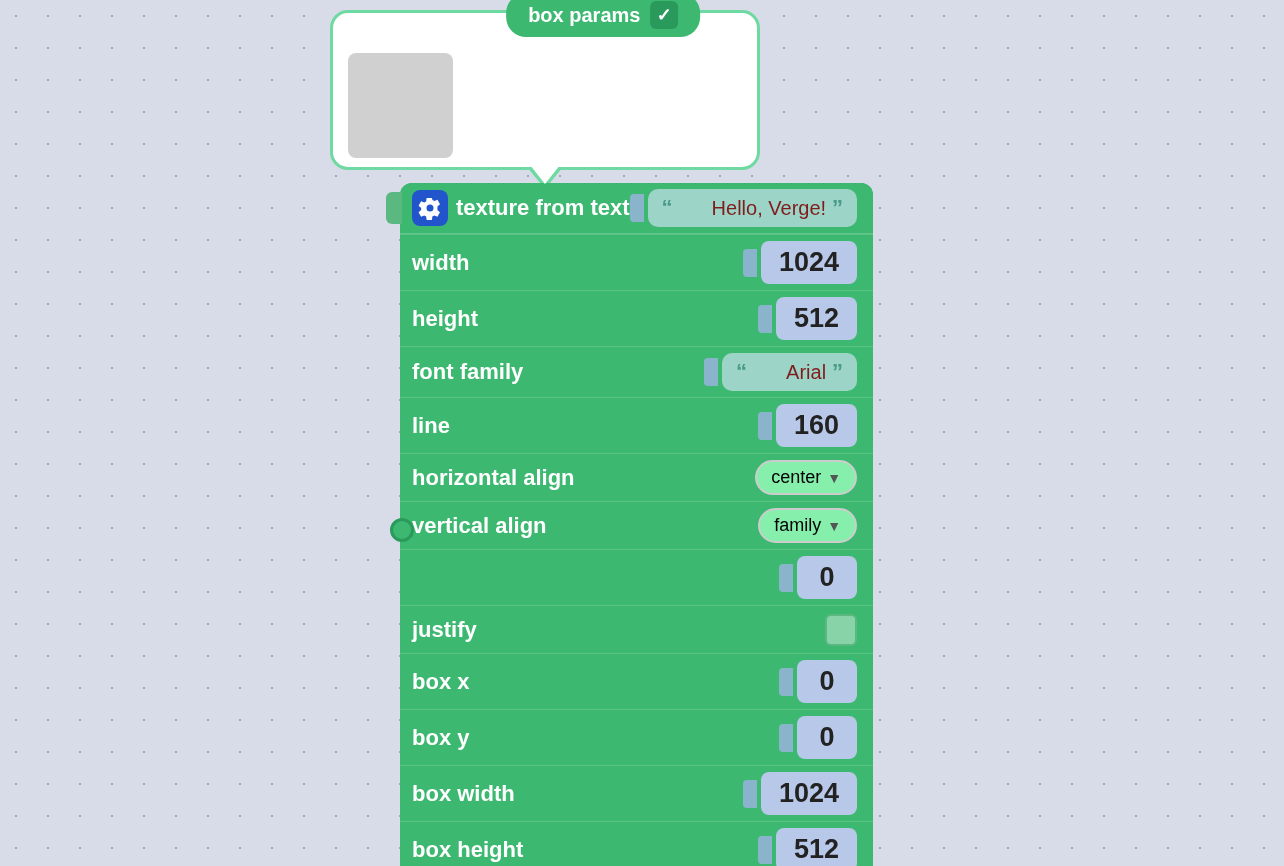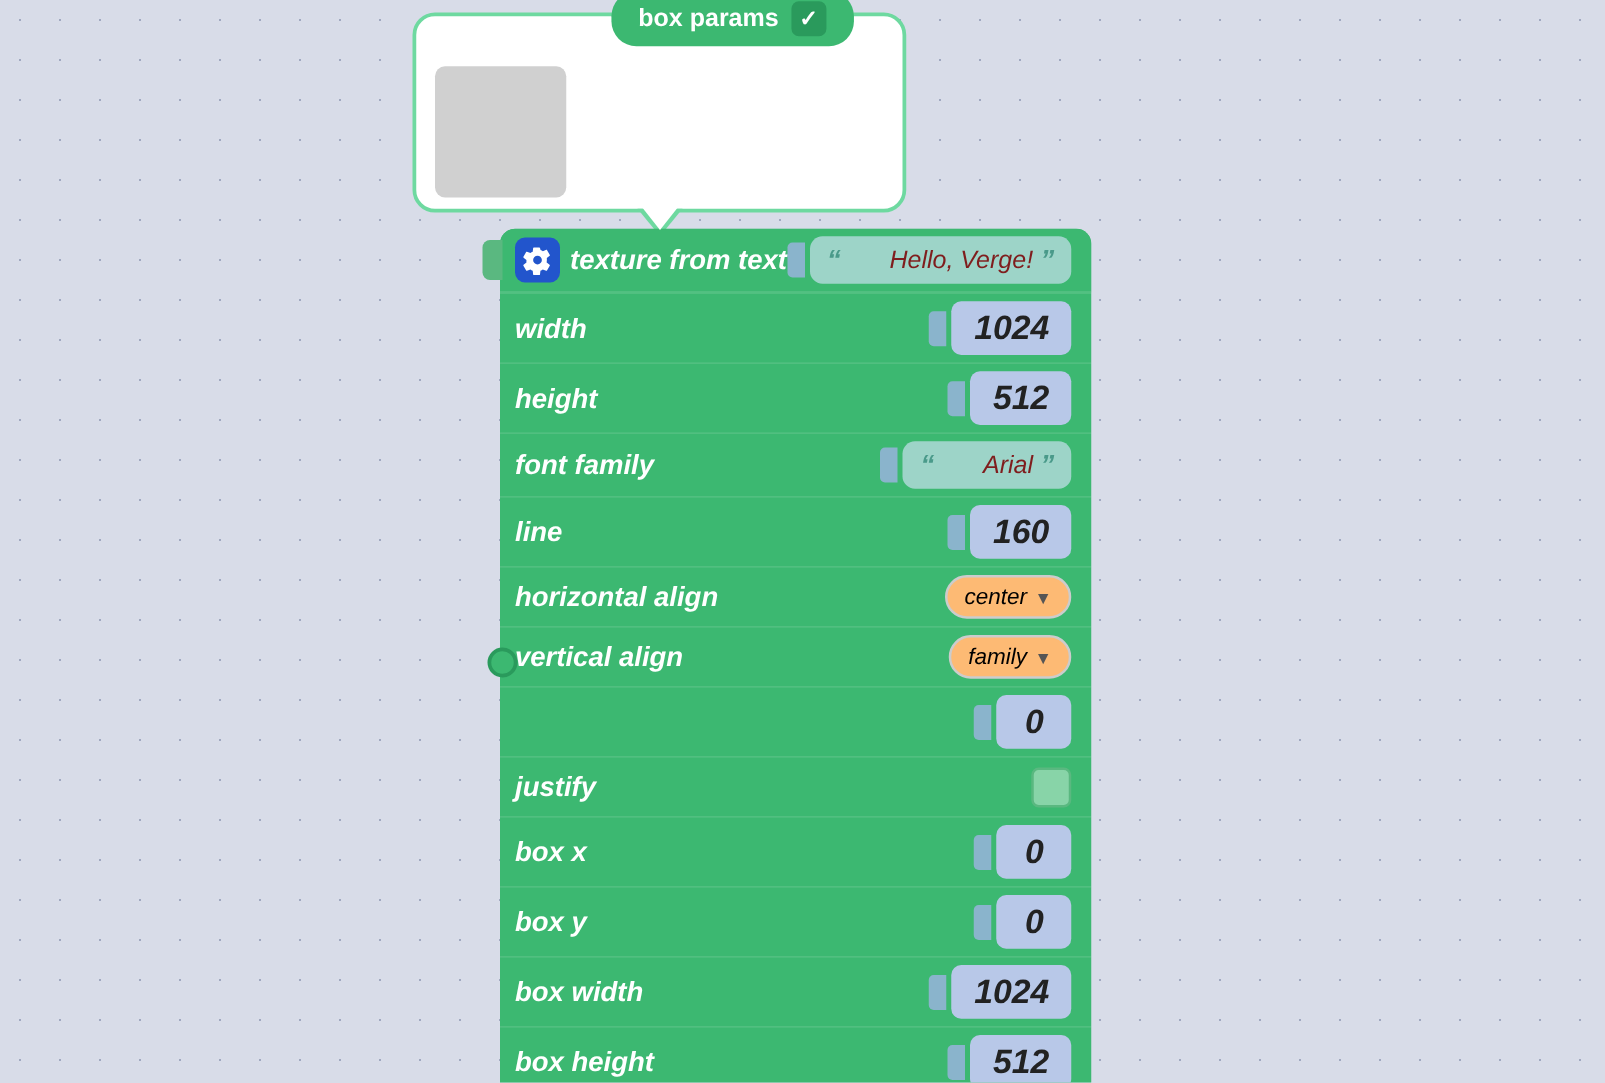--- a/index.html
+++ b/index.html
@@ -19,21 +19,21 @@
     .popup-container {
       position: absolute;
       top: 10px;
       left: 330px;
     }
 
     .popup-box {
       background: white;
       border: 3px solid #6ed9a0;
       border-radius: 18px;
-      width: 395px;
+      width: 430px;
       height: 160px;
       position: relative;
       padding: 10px;
     }
 
     .popup-box::after {
       content: '';
       position: absolute;
       bottom: -22px;
       left: 50%;
@@ -110,21 +110,20 @@
       min-width: 380px;
       overflow: visible;
     }
 
     .node-row {
       display: flex;
       align-items: center;
       padding: 6px 16px 6px 12px;
       min-height: 48px;
       position: relative;
-      font-style: italic;
     }
 
     .node-row + .node-row {
       border-top: 1px solid rgba(255,255,255,0.15);
     }
 
     .node-label {
       color: white;
       font-size: 22px;
       font-weight: 600;
@@ -187,21 +186,21 @@
     }
 
     .str-value {
       font-size: 20px;
       color: #7f1d1d;
       margin-left: 33px;
     }
 
     
     .dropdown-pill {
-      background: #fdba74;
+      background: #86efac;
       border: 2px solid #ccc;
       border-radius: 20px;
       padding: 5px 14px;
       font-size: 18px;
       display: flex;
       align-items: center;
       gap: 6px;
       cursor: pointer;
       justify-content: space-between;
     }

